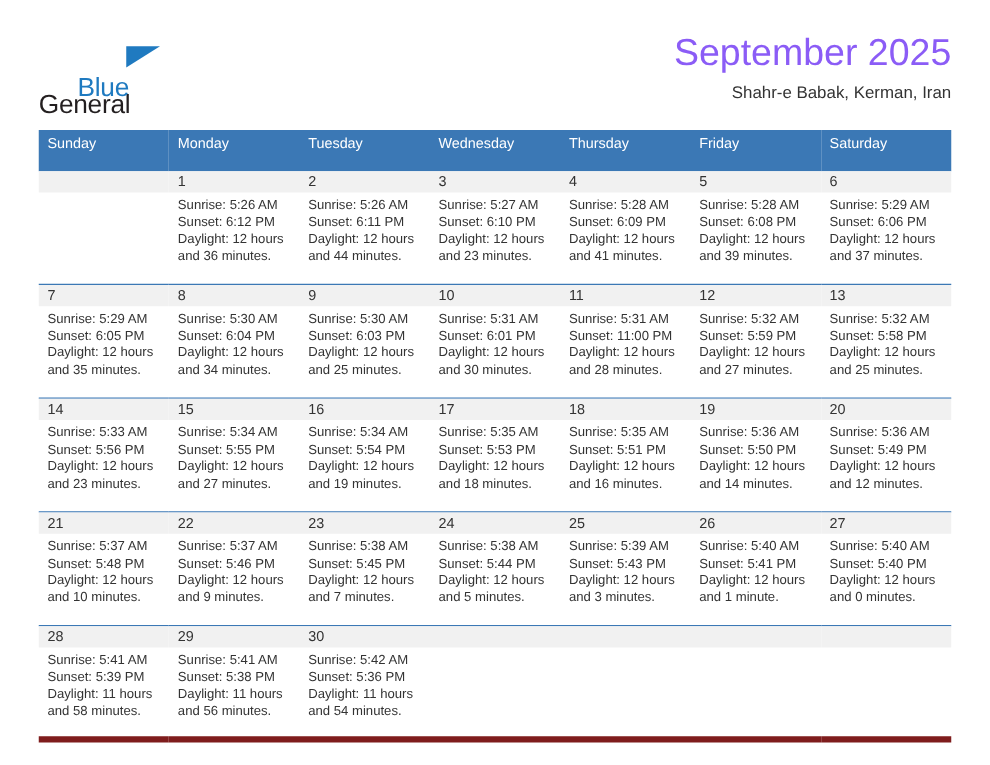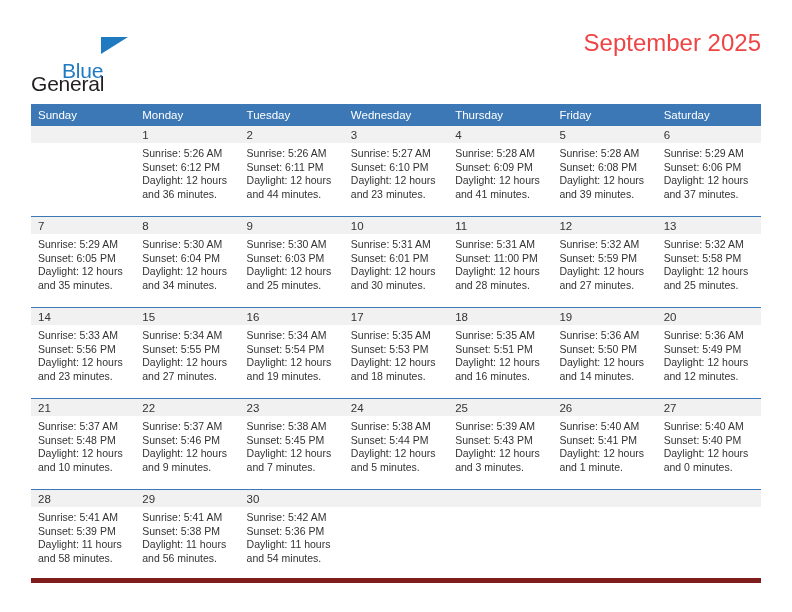--- a/index.html
+++ b/index.html
@@ -62,22 +62,22 @@
     letter-spacing: -0.2px;
     line-height: 1;
   }
   .title-block {
     position: absolute;
     right: 0;
     top: 0;
     text-align: right;
   }
   .cal-title {
-    font-size: 24px;
-    color: #ef4444;
+    font-size: 30px;
+    color: #8b5cf6;
     line-height: 30px;
     white-space: nowrap;
   }
   .cal-subtitle {
     font-size: 13.5px;
     color: #333333;
     line-height: 20px;
     margin-top: 6px;
     white-space: nowrap;
   }
@@ -90,21 +90,21 @@
     width: 730px;
     border-collapse: collapse;
     table-layout: fixed;
   }
   .calendar th {
     background: #3b78b5;
     color: #ffffff;
     font-size: 11.5px;
     font-weight: normal;
     text-align: left;
-    padding: 5px 0 5px 7px;
+    padding: 5px 0 16px 7px;
     height: 21px;
     line-height: 12px;
   }
   .week-row > td {
     vertical-align: top;
     padding: 0;
     border-top: 1px solid #3b78b5;
   }
   .week-row.last > td {
     border-bottom: 5px solid #7f1d1d;
@@ -142,20 +142,21 @@
   <div class="top-bar">
 
     <div class="logo">
       <span class="logo-general">General</span>
       <span class="logo-tri"></span>
       <span class="logo-blue">Blue</span>
     </div>
 
     <div class="title-block">
       <div class="cal-title">September 2025</div>
+      <div class="cal-subtitle">Shahr-e Babak, Kerman, Iran</div>
     </div>
 
   </div>
 
   <table class="calendar">
     <thead>
       <tr>
         <th>Sunday</th>
         <th>Monday</th>
         <th>Tuesday</th>

